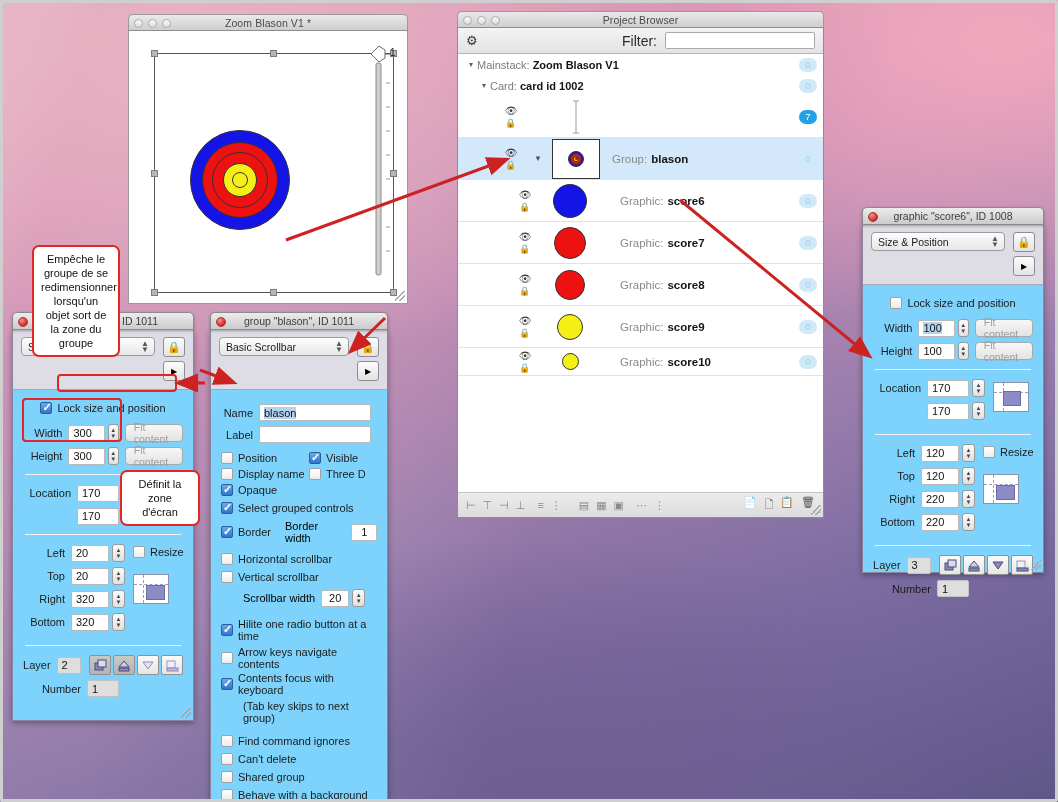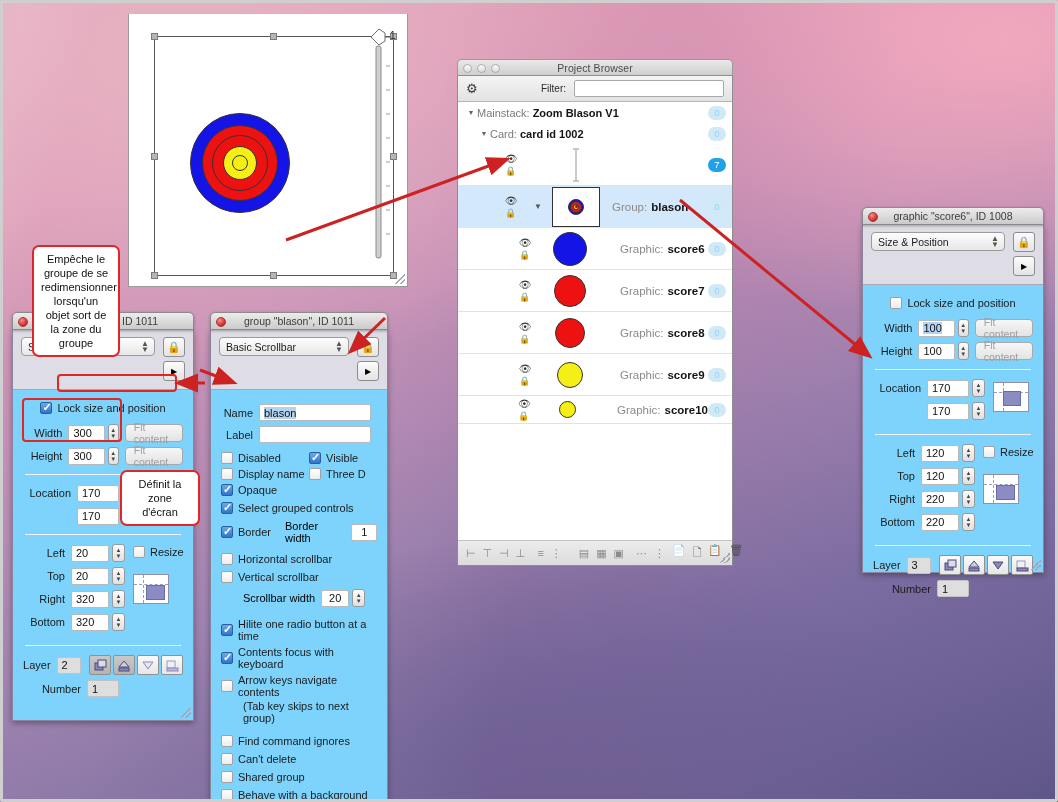--- a/index.html
+++ b/index.html
@@ -157,21 +157,21 @@
     background:#fff; border:1px solid #9a9a9a; border-top:none;
     position:relative; width:100%; height:100%;
   }
 
   
   #pb .pb-body { background:#ececec; border:1px solid #8d8d8d; border-top:none;
                  height:100%; display:flex; flex-direction:column; }
   #pb .pb-toolbar { height:26px; background:linear-gradient(to bottom,#f4f4f4,#e3e3e3);
                     border-bottom:1px solid #b5b5b5; display:flex; align-items:center;
                     padding:0 8px; gap:8px; }
-  .filterlabel{ margin-left:auto; font-size:10px; color:#2a2a2a; }
+  .filterlabel{ margin-left:auto; font-size:14px; color:#2a2a2a; }
   .filterbox { width:150px; height:17px; background:#fff; border:1px solid #a8a8a8; border-radius:2px; }
   #pb .tree { flex:1; background:#fff; border-bottom:1px solid #c4c4c4; overflow:hidden; }
   .tr { display:flex; align-items:center; height:21px; font-size:11px; color:#4a4a4a; }
   .tr .tw { width:12px; text-align:center; font-size:7px; color:#666; }
   .tr .nm { color:#7a7a7a; }
   .tr .nm b { color:#141414; font-weight:bold; }
   .badge { margin-left:auto; margin-right:6px; min-width:18px; height:14px; border-radius:7px;
            background:#cfe9f7; color:#9dd0ef; font-size:9.5px; display:flex;
            align-items:center; justify-content:center; padding:0 5px; }
   .badge.blue { background:#1fa2e8; color:#fff; }
@@ -202,20 +202,28 @@
   .hlbox { position:absolute; border:2px solid #e02626; border-radius:4px; z-index:35; pointer-events:none; }
   svg.arrows { position:absolute; inset:0; width:1058px; height:802px; z-index:38; pointer-events:none; }
   .frameborder { position:absolute; inset:0; border:3px solid #cfcfcf; z-index:60; pointer-events:none; border-radius:2px;}
 </style>
 </head>
 <body>
 
 <div id="desktop"></div>
 
 <div class="win" id="stackwin" style="left:128px; top:14px; width:280px; height:290px;">
+  <div class="titlebar">
+    <div class="lights">
+      <i></i>
+      <i></i>
+      <i></i>
+    </div>
+    <div class="tl">Zoom Blason V1 *</div>
+  </div>
   <div class="body" style="height:273px;">
 
     <div style="position:absolute; left:25px; top:22px; width:240px; height:240px; border:1px solid #555;"></div>
     <div style="position:absolute;left:22px;top:19px;width:7px;height:7px;background:#b6b6b6;border:1px solid #7d7d7d;"></div>
     <div style="position:absolute;left:141px;top:19px;width:7px;height:7px;background:#b6b6b6;border:1px solid #7d7d7d;"></div>
     <div style="position:absolute;left:261px;top:19px;width:7px;height:7px;background:#b6b6b6;border:1px solid #7d7d7d;"></div>
     <div style="position:absolute;left:22px;top:139px;width:7px;height:7px;background:#b6b6b6;border:1px solid #7d7d7d;"></div>
     <div style="position:absolute;left:261px;top:139px;width:7px;height:7px;background:#b6b6b6;border:1px solid #7d7d7d;"></div>
     <div style="position:absolute;left:22px;top:258px;width:7px;height:7px;background:#b6b6b6;border:1px solid #7d7d7d;"></div>
     <div style="position:absolute;left:141px;top:258px;width:7px;height:7px;background:#b6b6b6;border:1px solid #7d7d7d;"></div>
@@ -244,21 +252,21 @@
           <line x1="17" y1="184" x2="21" y2="184"></line>
             <line x1="17" y1="208" x2="21" y2="208"></line>
         </g>
       </svg>
       <div style="position:absolute; left:21px; top:4px; font-size:10px; color:#222;">1</div>
     </div>
     <div class="grip"></div>
   </div>
 </div>
 
-<div class="win" id="pb" style="left:457px; top:11px; width:276px; height:507px;margin-top:48px;">
+<div class="win" id="pb" style="left:457px; top:11px; width:367px; height:507px;">
   <div class="titlebar">
     <div class="lights">
       <i></i>
       <i></i>
       <i></i>
     </div>
     <div class="tl">Project Browser</div>
   </div>
   <div class="pb-body" style="height:490px;">
     <div class="pb-toolbar">
@@ -627,21 +635,21 @@
       <div class="row" style="margin-bottom:9px;">
         <span class="lbl" style="width:32px;">Label</span>
         <div class="fld" style="width:112px; margin-left:6px;">
             <span></span>
           </div>
       </div>
 
       <div style="display:flex; margin-bottom:4px;">
         <label class="cb" style="width:88px;">
           <span class="box"></span>
-          <span>Disabled</span>
+          <span>Position</span>
         </label>
         <label class="cb">
           <span class="box on"></span>
           <span>Visible</span>
         </label>
       </div>
       <div style="display:flex; margin-bottom:4px;align-items:flex-end;">
         <label class="cb" style="width:88px;">
           <span class="box"></span>
           <span>Display name</span>
@@ -693,30 +701,30 @@
           </div>
         <div class="stepper">▲<br>▼</div>
       </div>
 
       <div style="margin-bottom:4px;">
         <label class="cb">
           <span class="box on"></span>
           <span>Hilite one radio button at a time</span>
         </label>
       </div>
+      <div style="margin-bottom:2px;">
+        <label class="cb">
+          <span class="box"></span>
+          <span>Arrow keys navigate contents</span>
+        </label>
+      </div>
       <div style="margin-bottom:4px;">
         <label class="cb">
           <span class="box on"></span>
           <span>Contents focus with keyboard</span>
-        </label>
-      </div>
-      <div style="margin-bottom:2px;">
-        <label class="cb">
-          <span class="box"></span>
-          <span>Arrow keys navigate contents</span>
         </label>
       </div>
       <div style="margin:0 0 11px 22px; font-size:11px; color:#1b1b1b;">(Tab key skips to next group)</div>
 
       <div style="margin-bottom:4px;">
         <label class="cb">
           <span class="box"></span>
           <span>Find command ignores</span>
         </label>
       </div>

